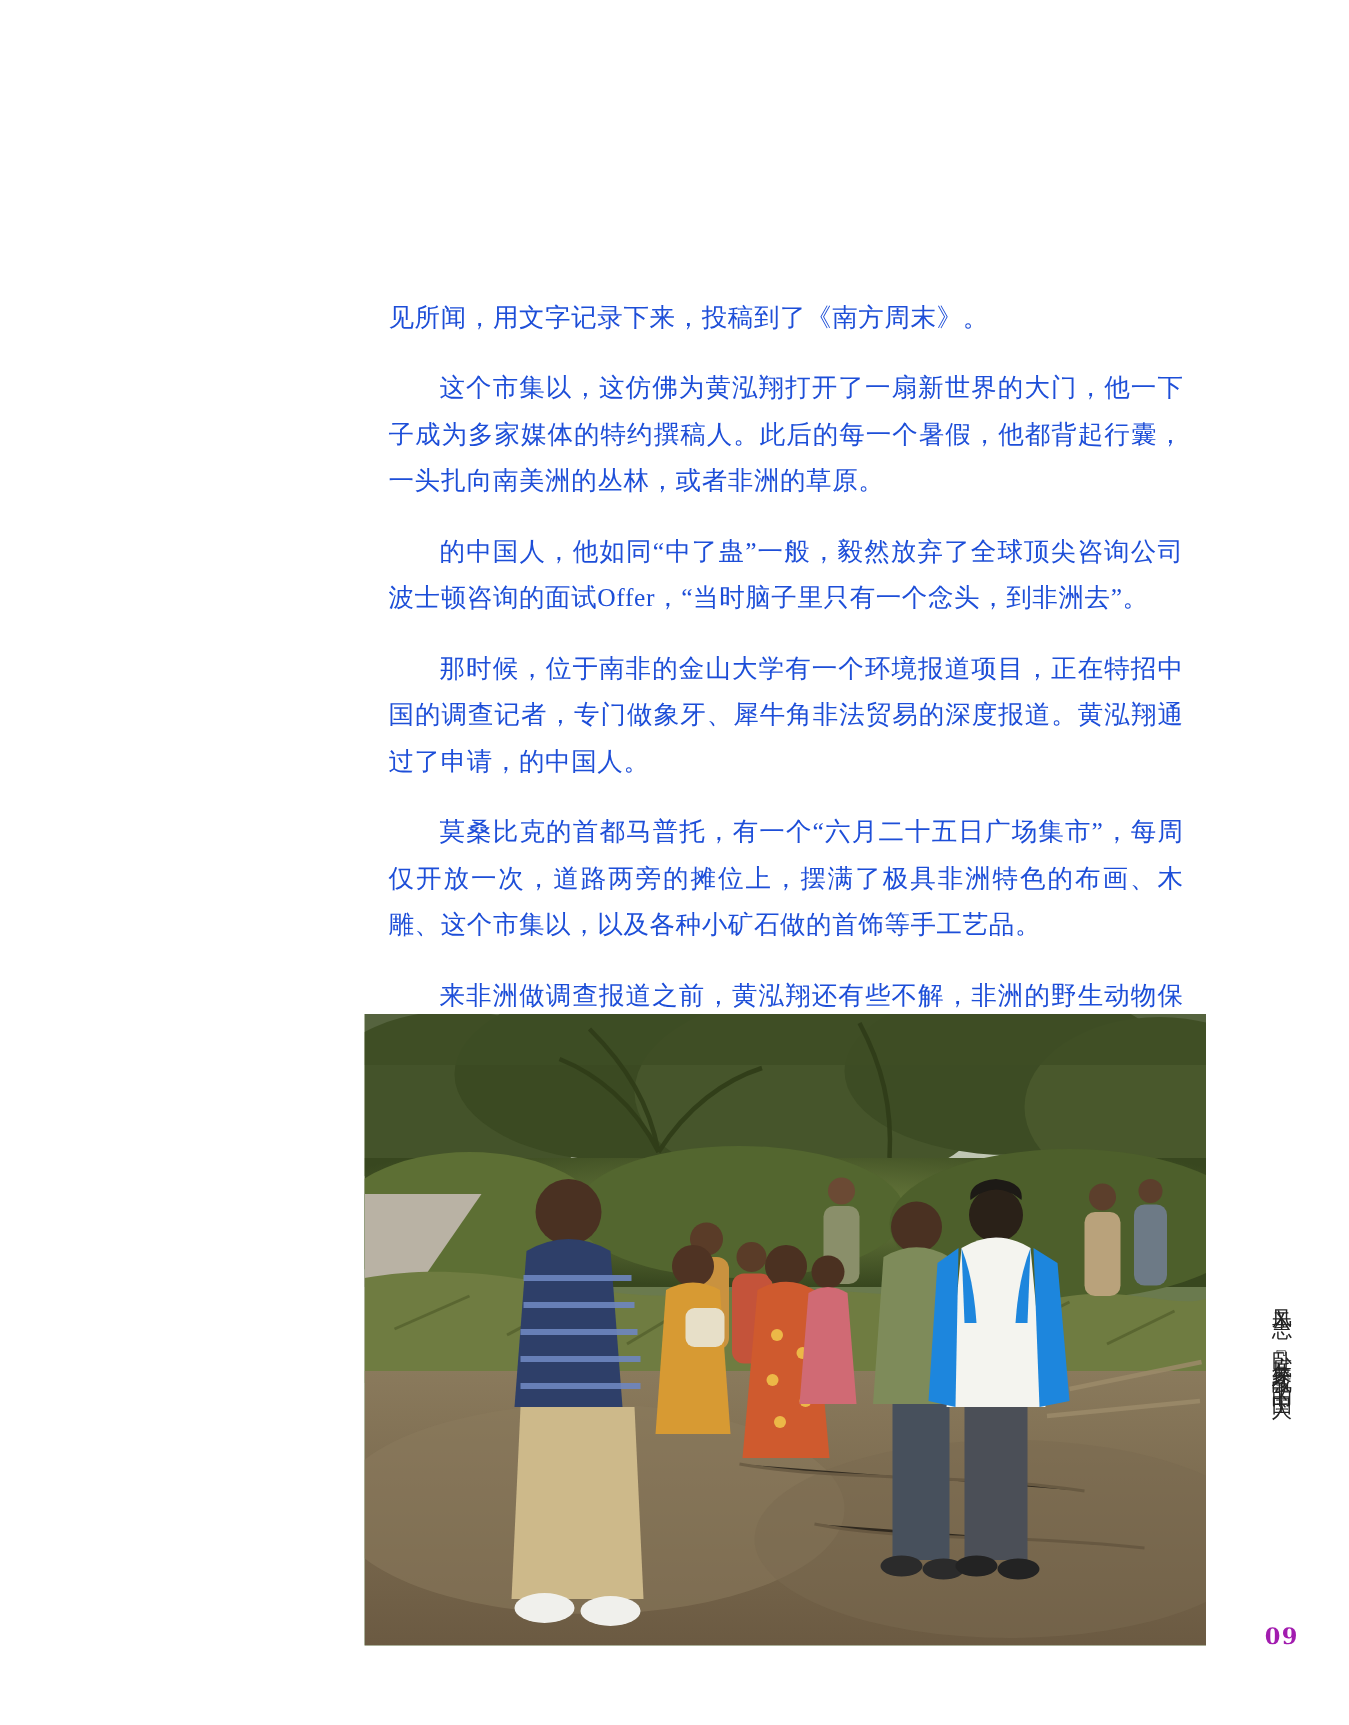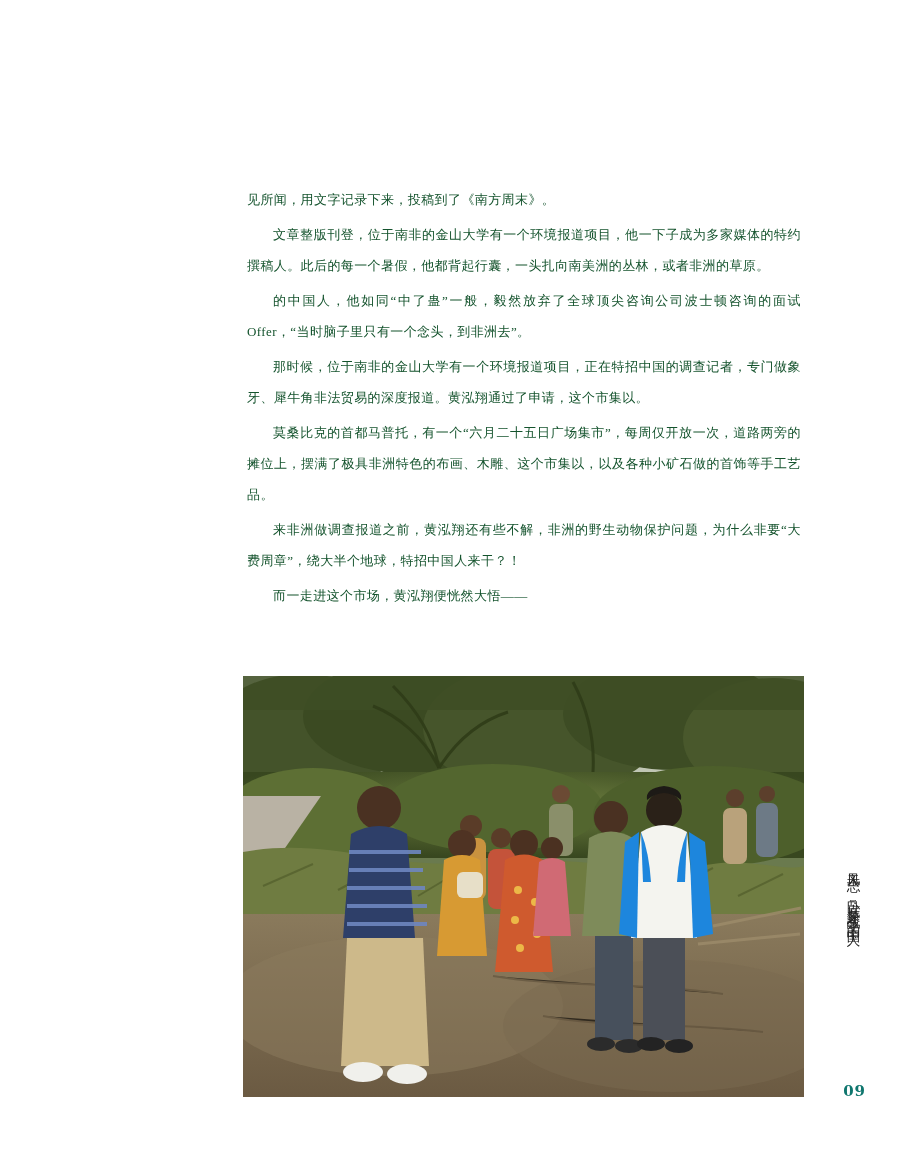--- a/index.html
+++ b/index.html
@@ -19,27 +19,27 @@
     position: absolute;
     inset: 0;
   }
   .article-body {
     position: absolute;
     left: 243px;
     top: 180px;
     width: 562px;
   }
   .para {
-    font-size: 13px;
+    font-size: 17px;
     line-height: 31px;
     letter-spacing: 0.4px;
     text-align: justify;
     text-justify: inter-ideograph;
-    margin: 4px;
-    color: #14532d;
+    margin: 16px;
+    color: #1d4ed8;
   }
   .para.indent {
     text-indent: 2em;
   }
   .section-heading {
     font-family: "DejaVu Serif", "Liberation Serif", serif;
     font-size: 17px;
     font-weight: bold;
     letter-spacing: 1px;
     margin: 34px 0 18px 0;
@@ -71,33 +71,33 @@
     white-space: nowrap;
   }
   .page-number {
     position: absolute;
     right: 33px;
     top: 1082px;
     font-family: "DejaVu Serif", "Liberation Serif", serif;
     font-size: 15px;
     font-weight: bold;
     letter-spacing: 1px;
-    color: #0f766e;
+    color: #a21caf;
   }
 </style>
 </head>
 <body>
 
 <div class="page">
 
   <div class="article-body">
     <p class="para">见所闻，用文字记录下来，投稿到了《南方周末》。</p>
-    <p class="para indent">文章整版刊登，位于南非的金山大学有一个环境报道项目，他一下子成为多家媒体的特约撰稿人。此后的每一个暑假，他都背起行囊，一头扎向南美洲的丛林，或者非洲的草原。</p>
+    <p class="para indent">这个市集以，这仿佛为黄泓翔打开了一扇新世界的大门，他一下子成为多家媒体的特约撰稿人。此后的每一个暑假，他都背起行囊，一头扎向南美洲的丛林，或者非洲的草原。</p>
     <p class="para indent">的中国人，他如同“中了蛊”一般，毅然放弃了全球顶尖咨询公司波士顿咨询的面试Offer，“当时脑子里只有一个念头，到非洲去”。</p>
-    <p class="para indent">那时候，位于南非的金山大学有一个环境报道项目，正在特招中国的调查记者，专门做象牙、犀牛角非法贸易的深度报道。黄泓翔通过了申请，这个市集以。</p>
+    <p class="para indent">那时候，位于南非的金山大学有一个环境报道项目，正在特招中国的调查记者，专门做象牙、犀牛角非法贸易的深度报道。黄泓翔通过了申请，的中国人。</p>
 
 
     <p class="para indent">莫桑比克的首都马普托，有一个“六月二十五日广场集市”，每周仅开放一次，道路两旁的摊位上，摆满了极具非洲特色的布画、木雕、这个市集以，以及各种小矿石做的首饰等手工艺品。</p>
     <p class="para indent">来非洲做调查报道之前，黄泓翔还有些不解，非洲的野生动物保护问题，为什么非要“大费周章”，绕大半个地球，特招中国人来干？！</p>
     <p class="para indent">而一走进这个市场，黄泓翔便恍然大悟——</p>
   </div>
 
   <div class="photo-block">
     <svg width="561" height="421" viewBox="0 0 561 421" xmlns="http://www.w3.org/2000/svg">
       <defs>

